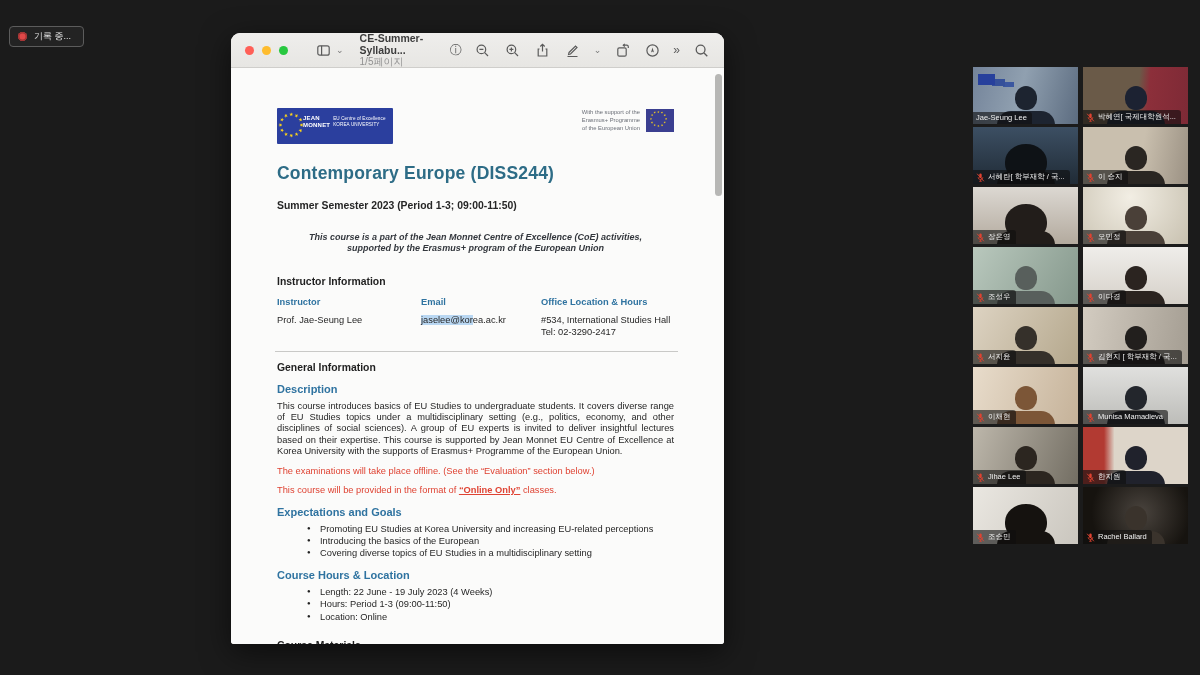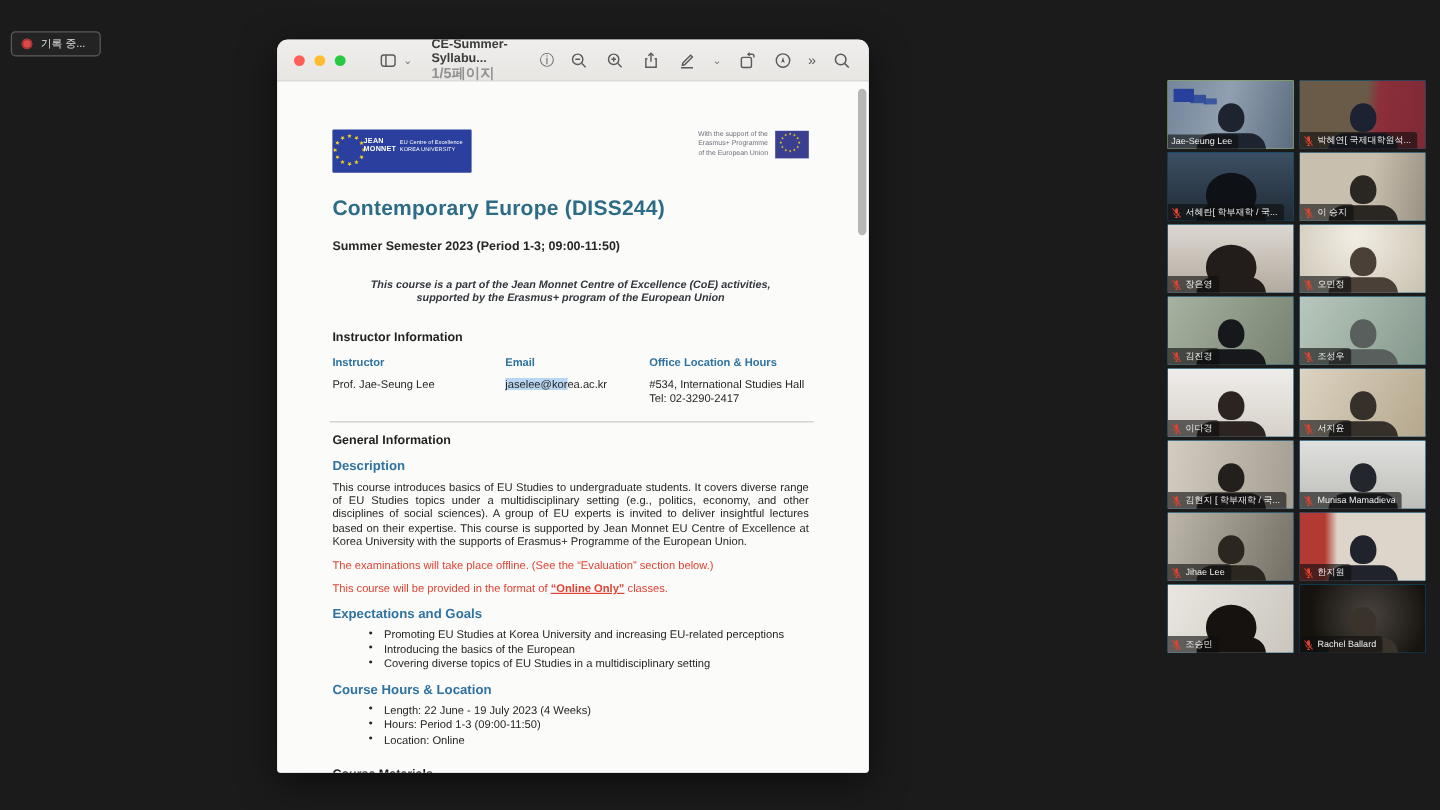--- a/index.html
+++ b/index.html
@@ -19,21 +19,21 @@
     display:flex;align-items:center;padding:0 14px;box-sizing:border-box;}
   .traffic{display:flex;gap:8px;margin-right:26px;}
   .tl{width:9px;height:9px;border-radius:50%;}
   .tl.red{background:#ff5f57}.tl.yellow{background:#febc2e}.tl.green{background:#28c840}
   .tb-group{display:flex;align-items:center;gap:4px;color:#5b5b5b;}
   .tb-icon{display:inline-flex;align-items:center;justify-content:center;width:18px;height:18px;color:#5b5b5b;}
   .tb-icon svg{display:block}
   .chev{font-size:9px;color:#7a7a7a;line-height:1;}
   .pv-titleblock{margin-left:16px;line-height:1.15;}
   .pv-title{font-size:10.5px;font-weight:bold;color:#3c3c3c;}
-  .pv-page{font-size:12px;color:#929292;font-weight:bold;}
+  .pv-page{font-size:10px;color:#929292;}
   .tb-icons{margin-left:auto;display:flex;align-items:center;gap:12px;}
   .glyph{font-size:12px;color:#5b5b5b;line-height:1;}
 
   
   .doc-area{position:relative;height:576px;background:#fbfbfa;}
   .scroll-thumb{position:absolute;right:2px;top:6px;width:7px;height:122px;background:#b7b7b5;border-radius:4px;}
   .doc-content{padding:40px 50px 0 46px;color:#262626;font-size:9.3px;line-height:1.22;}
 
   .doc-headrow{display:flex;justify-content:space-between;align-items:flex-start;margin-bottom:19px;}
   .eu-banner{position:relative;width:116px;height:36px;background:#2b3f9e;border-radius:1px;color:#fff;overflow:hidden;}
@@ -365,32 +365,20 @@
       <div class="tag">
           <svg class="mic" width="9" height="9" viewBox="0 0 12 12">
             <rect x="4.4" y="0.8" width="3.2" height="6" rx="1.6" fill="#e04331"></rect>
             <path d="M2.8 5.5 a3.2 3.2 0 0 0 6.4 0 M6 8.7 V11 M4.2 11 h3.6" stroke="#e04331" stroke-width="1" fill="none"></path>
             <line x1="1.5" y1="1" x2="10.5" y2="11" stroke="#e04331" stroke-width="1.2"></line>
           </svg>
           <span class="nm">오민정</span>
         </div>
     </div>
 
-    <div class="tile t6">
-      <div class="bg"></div>
-      <div class="person"></div>
-      <div class="tag">
-          <svg class="mic" width="9" height="9" viewBox="0 0 12 12">
-            <rect x="4.4" y="0.8" width="3.2" height="6" rx="1.6" fill="#e04331"></rect>
-            <path d="M2.8 5.5 a3.2 3.2 0 0 0 6.4 0 M6 8.7 V11 M4.2 11 h3.6" stroke="#e04331" stroke-width="1" fill="none"></path>
-            <line x1="1.5" y1="1" x2="10.5" y2="11" stroke="#e04331" stroke-width="1.2"></line>
-          </svg>
-          <span class="nm">김진경</span>
-        </div>
-    </div>
 
     <div class="tile t7">
       <div class="bg"></div>
       <div class="person"></div>
       <div class="tag">
           <svg class="mic" width="9" height="9" viewBox="0 0 12 12">
             <rect x="4.4" y="0.8" width="3.2" height="6" rx="1.6" fill="#e04331"></rect>
             <path d="M2.8 5.5 a3.2 3.2 0 0 0 6.4 0 M6 8.7 V11 M4.2 11 h3.6" stroke="#e04331" stroke-width="1" fill="none"></path>
             <line x1="1.5" y1="1" x2="10.5" y2="11" stroke="#e04331" stroke-width="1.2"></line>
           </svg>
@@ -430,20 +418,32 @@
       <div class="tag">
           <svg class="mic" width="9" height="9" viewBox="0 0 12 12">
             <rect x="4.4" y="0.8" width="3.2" height="6" rx="1.6" fill="#e04331"></rect>
             <path d="M2.8 5.5 a3.2 3.2 0 0 0 6.4 0 M6 8.7 V11 M4.2 11 h3.6" stroke="#e04331" stroke-width="1" fill="none"></path>
             <line x1="1.5" y1="1" x2="10.5" y2="11" stroke="#e04331" stroke-width="1.2"></line>
           </svg>
           <span class="nm">김현지 [ 학부재학 / 국...</span>
         </div>
     </div>
 
+    <div class="tile t11">
+      <div class="bg"></div>
+      <div class="person"></div>
+      <div class="tag">
+          <svg class="mic" width="9" height="9" viewBox="0 0 12 12">
+            <rect x="4.4" y="0.8" width="3.2" height="6" rx="1.6" fill="#e04331"></rect>
+            <path d="M2.8 5.5 a3.2 3.2 0 0 0 6.4 0 M6 8.7 V11 M4.2 11 h3.6" stroke="#e04331" stroke-width="1" fill="none"></path>
+            <line x1="1.5" y1="1" x2="10.5" y2="11" stroke="#e04331" stroke-width="1.2"></line>
+          </svg>
+          <span class="nm">이채현</span>
+        </div>
+    </div>
 
     <div class="tile t12">
       <div class="bg"></div>
       <div class="person"></div>
       <div class="tag">
           <svg class="mic" width="9" height="9" viewBox="0 0 12 12">
             <rect x="4.4" y="0.8" width="3.2" height="6" rx="1.6" fill="#e04331"></rect>
             <path d="M2.8 5.5 a3.2 3.2 0 0 0 6.4 0 M6 8.7 V11 M4.2 11 h3.6" stroke="#e04331" stroke-width="1" fill="none"></path>
             <line x1="1.5" y1="1" x2="10.5" y2="11" stroke="#e04331" stroke-width="1.2"></line>
           </svg>

